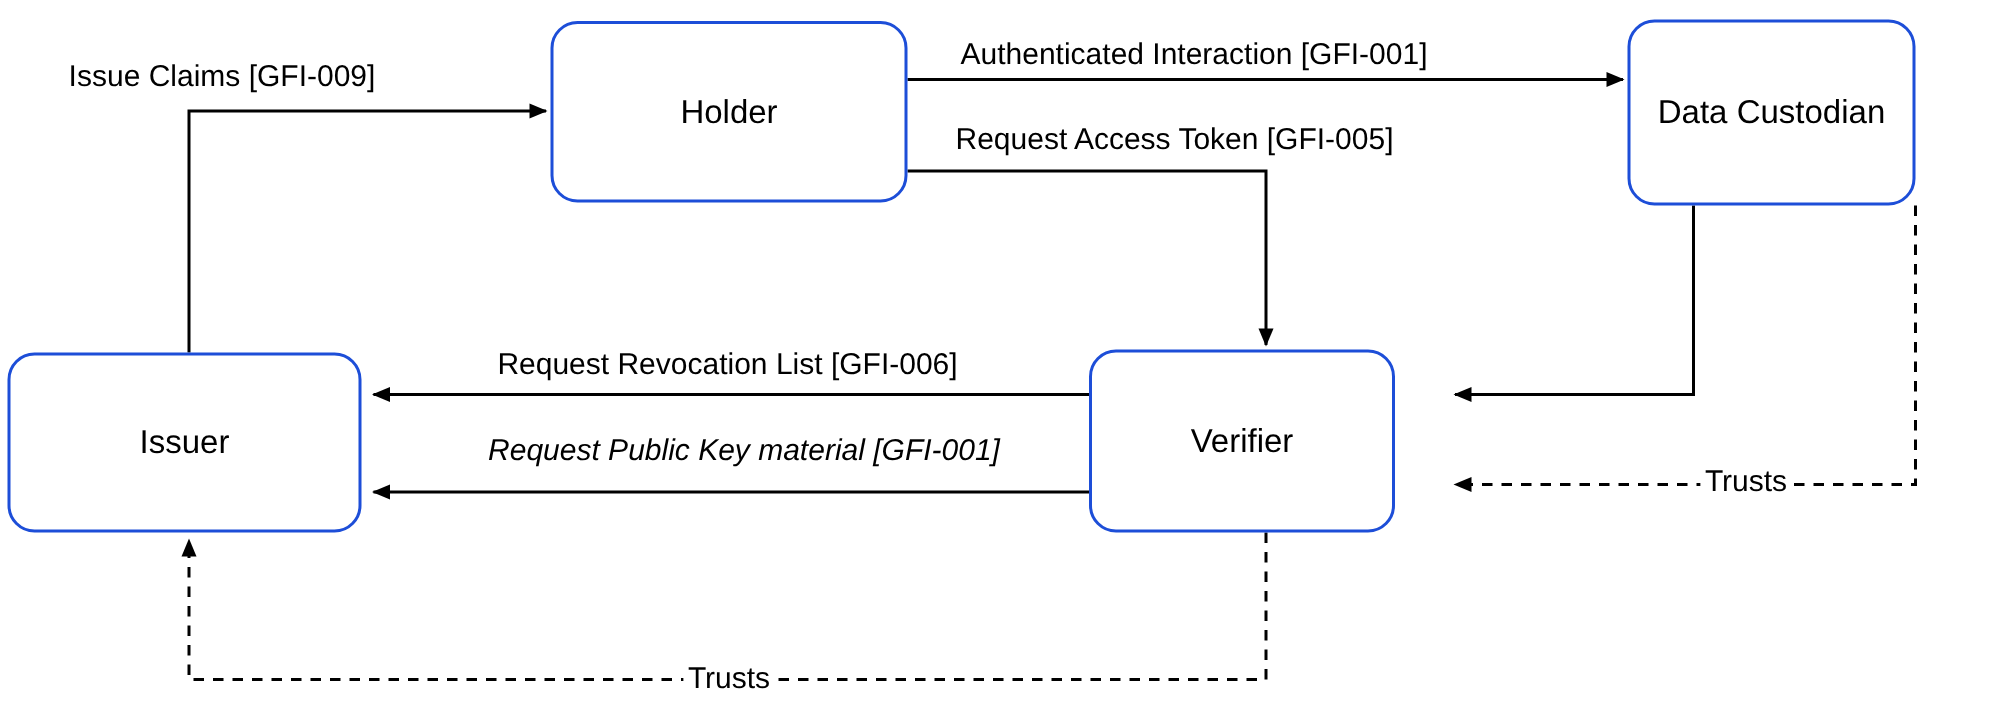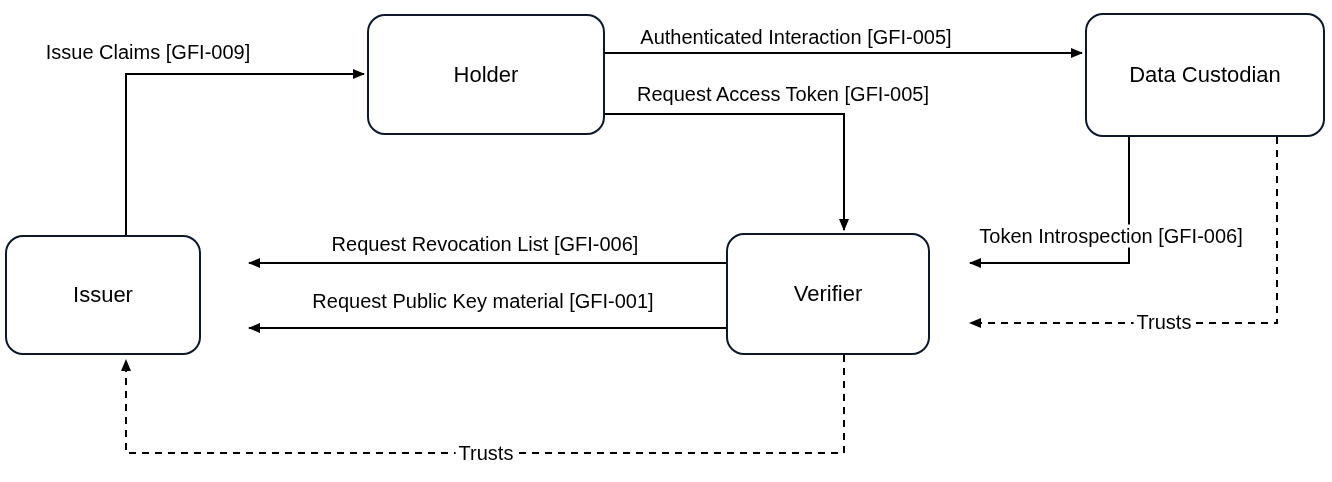--- a/index.html
+++ b/index.html
@@ -11,21 +11,21 @@
     font-family: "Liberation Sans", sans-serif;
     overflow: hidden;
     color: #000000;
   }
   svg.edges { position: absolute; left: 0; top: 0; }
   .edge { stroke: #000000; stroke-width: 2; fill: none; }
   .edge.dashed { stroke-dasharray: 7 6; }
   .node {
     position: absolute;
     box-sizing: border-box;
-    border: 2px solid #0f172a;
+    border: 2px solid #1d4ed8;
     border-radius: 18px;
     background: #ffffff;
     display: flex;
     align-items: center;
     justify-content: center;
     font-size: 22px;
     text-align: center;
   }
   .elabel {
     position: absolute;
@@ -59,45 +59,44 @@
 
     <path class="edge" d="M726,328 L249,328" marker-end="url(#arrowhead)"></path>
 
     <path class="edge" d="M1129,137 L1129,263 L970,263" marker-end="url(#arrowhead)"></path>
 
     <path class="edge dashed" d="M1277,137 L1277,323 L970,323" marker-end="url(#arrowhead)"></path>
 
     <path class="edge dashed" d="M844,355 L844,453 L126,453 L126,360" marker-end="url(#arrowhead)"></path>
   </svg>
 
-  <div class="node" style="left:5px; top:235px; width:196px; height:120px;">
+  <div class="node" style="left:5px; top:235px; width:236px; height:120px;">
     <span>Issuer</span>
   </div>
 
   <div class="node" style="left:367px; top:14px; width:238px; height:121px;">
     <span>Holder</span>
   </div>
 
   <div class="node" style="left:726px; top:233px; width:204px; height:122px;">
     <span>Verifier</span>
   </div>
 
-  <div class="node" style="left:1085px; top:13px; width:240px; height:124px;">
+  <div class="node" style="left:1085px; top:13px; width:192px; height:124px;">
     <span>Data Custodian</span>
   </div>
 
   <div class="elabel" style="left:148px; top:52px;">Issue Claims [GFI-009]</div>
 
-  <div class="elabel" style="left:796px; top:37px;">Authenticated Interaction [GFI-005]</div>
+  <div class="elabel" style="left:796px; top:37px;">Authenticated Interaction [GFI-001]</div>
 
   <div class="elabel" style="left:783px; top:94px;">Request Access Token [GFI-005]</div>
 
   <div class="elabel" style="left:485px; top:244px;">Request Revocation List [GFI-006]</div>
 
-  <div class="elabel" style="left:483px; top:301px;">Request Public Key material [GFI-001]</div>
+  <div class="elabel" style="left:496px; top:301px;font-style:italic;">Request Public Key material [GFI-001]</div>
 
-  <div class="elabel" style="left:1111px; top:236px;">Token Introspection [GFI-006]</div>
 
   <div class="elabel" style="left:1164px; top:322px;">Trusts</div>
 
   <div class="elabel" style="left:486px; top:453px;">Trusts</div>
 
 </div>
 
 </body></html>

